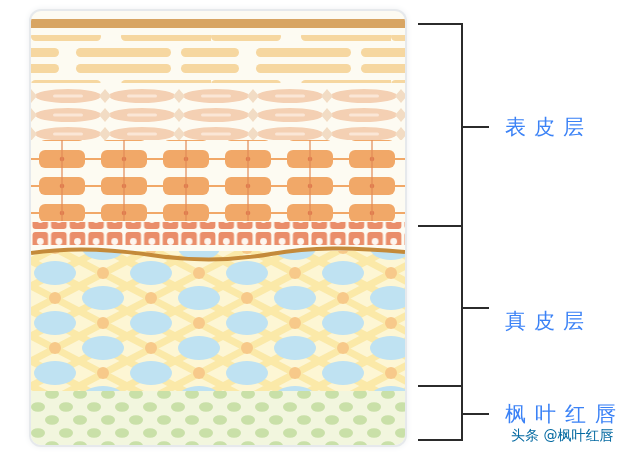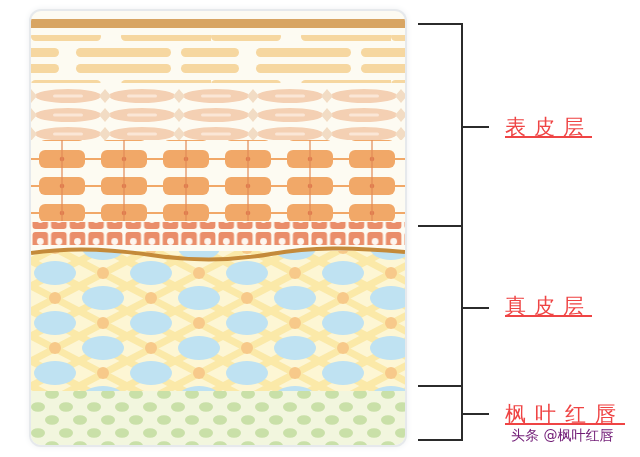--- a/index.html
+++ b/index.html
@@ -1,21 +1,21 @@
 <!DOCTYPE html>
 <html><head>
 <meta charset="utf-8">
 <style>
   html,body{margin:0;padding:0;background:#ffffff;}
   body{width:640px;height:457px;position:relative;overflow:hidden;font-family:"DejaVu Sans",sans-serif;}
   .panel{position:absolute;left:31px;top:11px;width:374px;height:434px;border-radius:10px;background:#fdfbf2;box-shadow:0 0 0 2px #e6e9ec,0 0 6px 2px #eef0f2;overflow:hidden;}
   .panel svg{display:block;}
   .bracket{position:absolute;background:#2b2b2b;}
-  .label{position:absolute;font-size:21px;color:#ef4444;letter-spacing:8px;white-space:nowrap;text-decoration:underline;}
-  .watermark{position:absolute;left:511px;top:427px;font-size:14px;color:#701a75;white-space:nowrap;text-shadow:0 0 2px #fff;}
+  .label{position:absolute;font-size:21px;color:#3b82f6;letter-spacing:8px;white-space:nowrap;}
+  .watermark{position:absolute;left:511px;top:427px;font-size:14px;color:#0369a1;white-space:nowrap;text-shadow:0 0 2px #fff;}
 </style>
 </head>
 <body>
 
 <div class="panel">
   <svg width="374" height="434" viewBox="0 0 374 434">
     <defs>
       <pattern id="flakes" x="0" y="0" width="180" height="48" patternUnits="userSpaceOnUse">
         <rect x="-30" y="5" width="58" height="9" rx="4.5" fill="#f6d7a0"></rect>
         <rect x="45" y="5" width="95" height="9" rx="4.5" fill="#f6d7a0"></rect>
@@ -80,16 +80,16 @@
 <div class="bracket" style="left:418px;top:23px;width:45px;height:2px;"></div>
 <div class="bracket" style="left:418px;top:225px;width:45px;height:2px;"></div>
 <div class="bracket" style="left:418px;top:385px;width:45px;height:2px;"></div>
 <div class="bracket" style="left:418px;top:439px;width:45px;height:2px;"></div>
 
 <div class="bracket" style="left:462px;top:126px;width:27px;height:2px;"></div>
 <div class="bracket" style="left:462px;top:307px;width:27px;height:2px;"></div>
 <div class="bracket" style="left:462px;top:413px;width:27px;height:2px;"></div>
 
 <div class="label" style="left:505px;top:113px;">表皮层</div>
-<div class="label" style="left:505px;top:292px;">真皮层</div>
+<div class="label" style="left:505px;top:307px;">真皮层</div>
 <div class="label" style="left:505px;top:400px;letter-spacing:9px;">枫叶红唇</div>
 
 <div class="watermark">头条 @枫叶红唇</div>
 
 </body></html>

